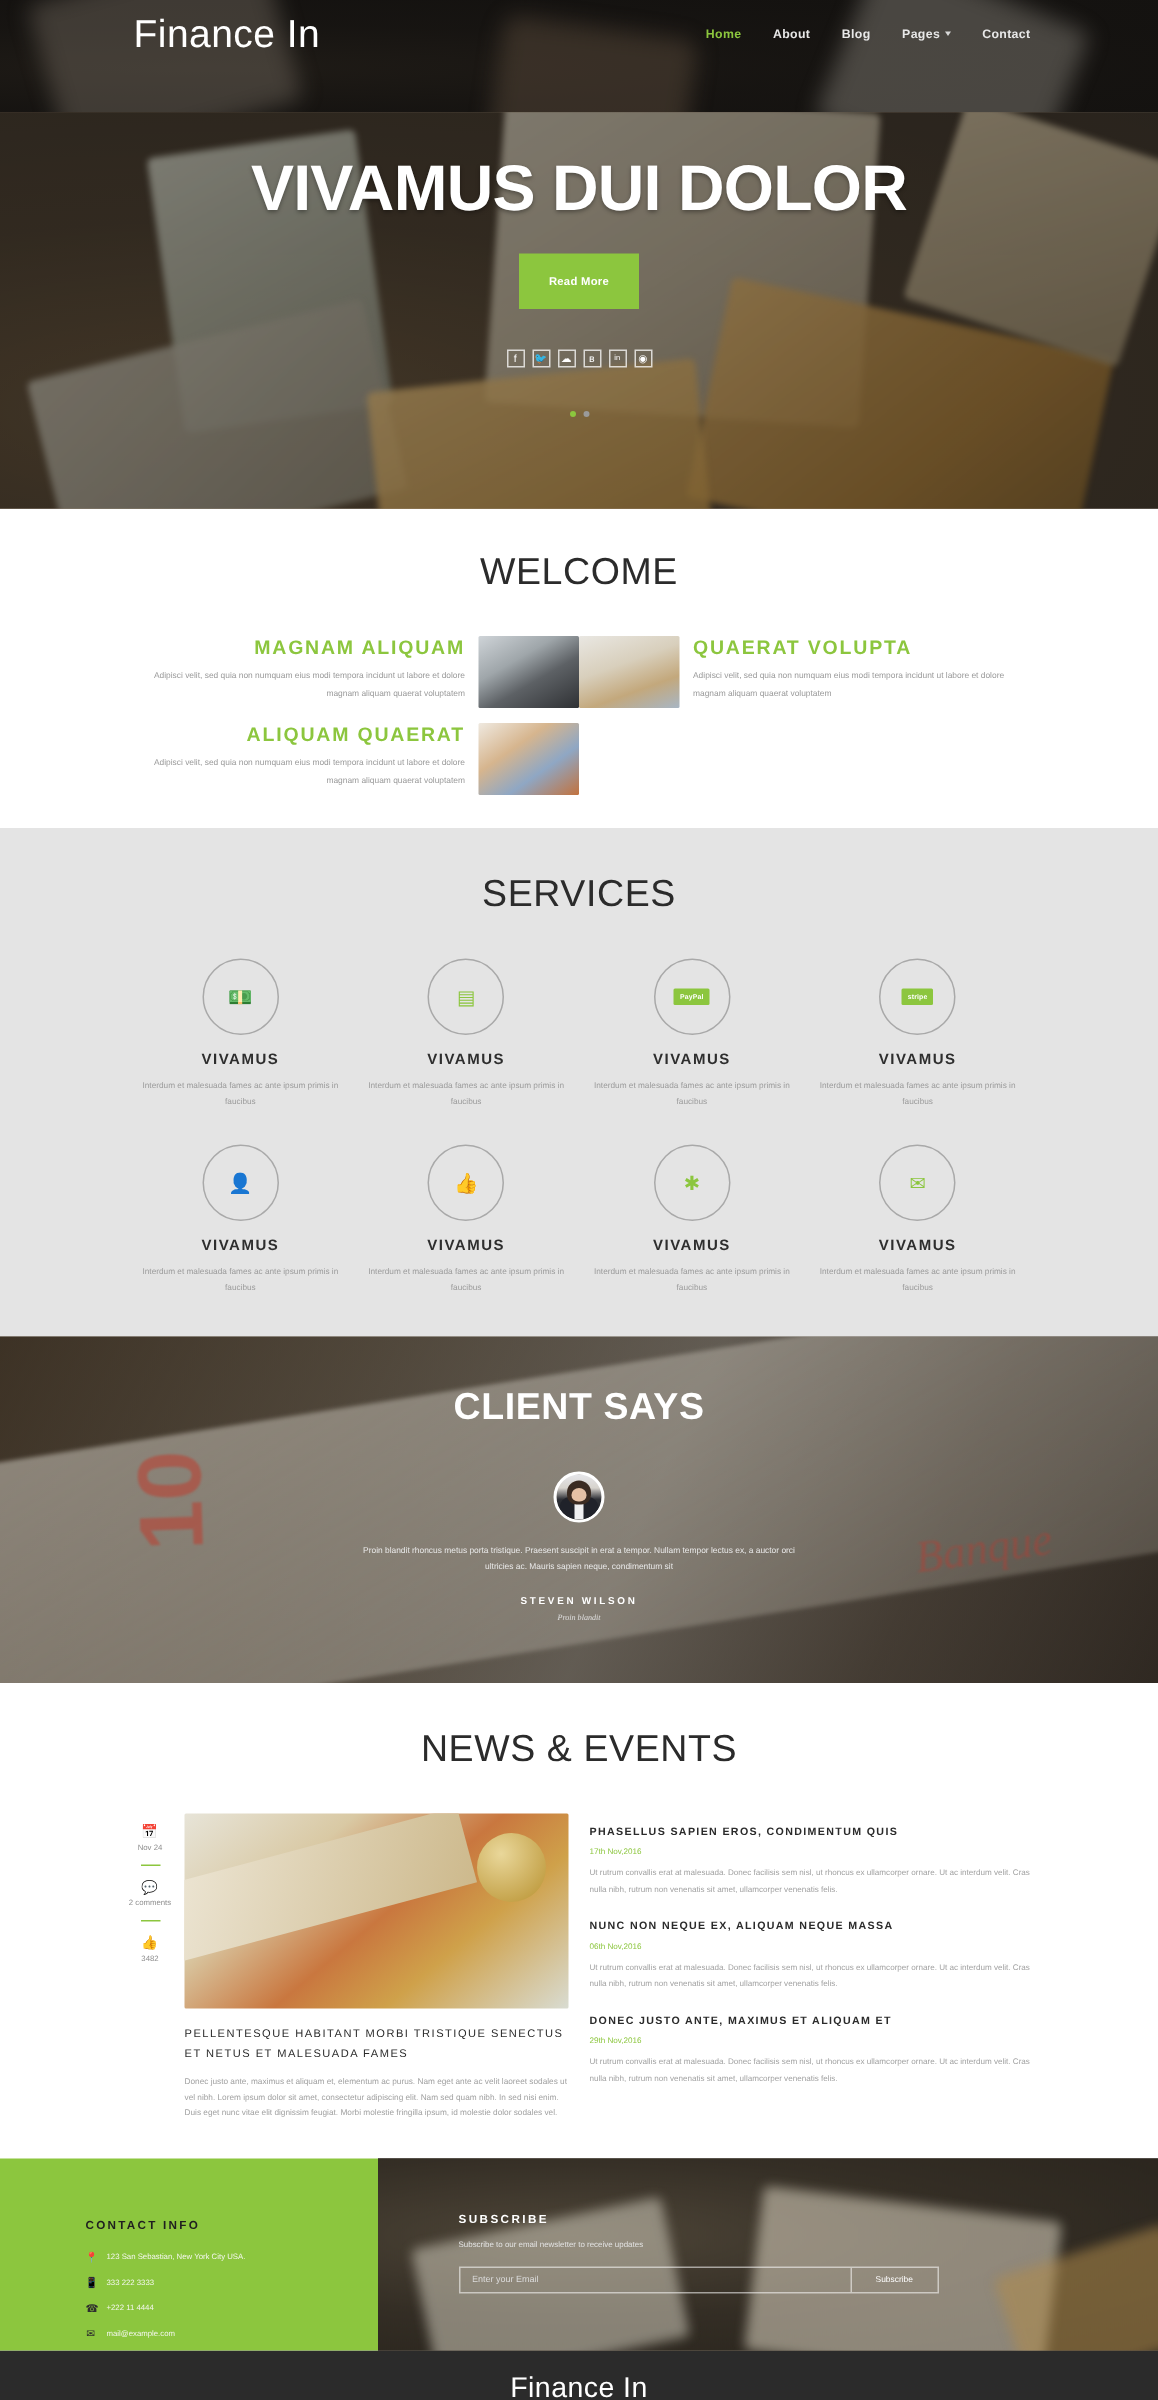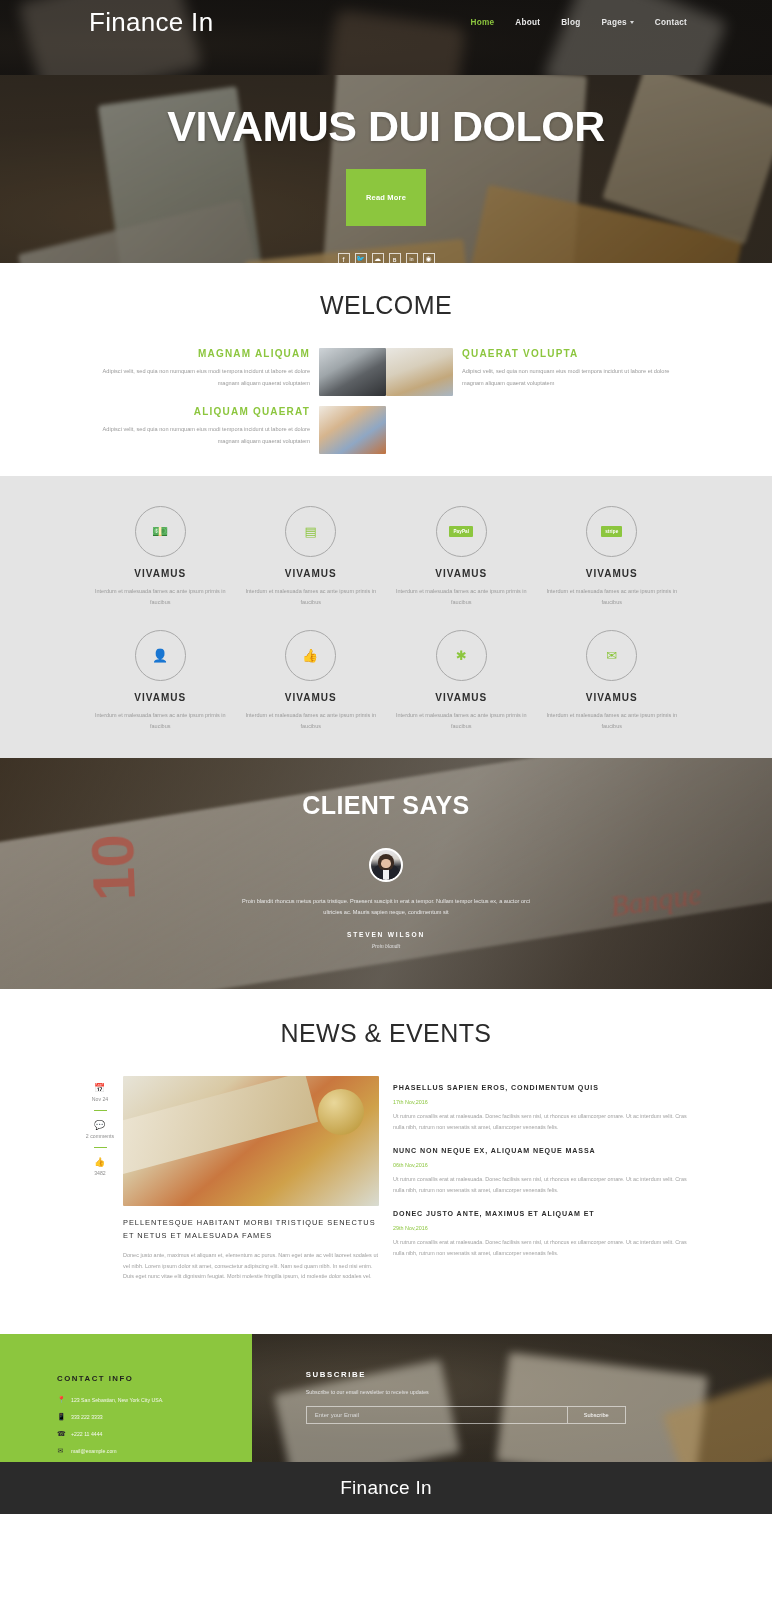--- a/index.html
+++ b/index.html
@@ -62,21 +62,21 @@
     position: relative; z-index: 3;
     text-align: center; margin-top: 11px;
   }
   .phone-text {
     color: #fff; font-size: 12.5px; font-weight: bold; letter-spacing: .2px;
   }
   .phone-icon { font-size: 11px; color: #fff; margin-right: 3px; }
 
   
   .hero {
-    position: relative; height: 188px; overflow: hidden;
+    position: relative; height: 264px; overflow: hidden;
     background:
       linear-gradient(rgba(45,40,33,.55), rgba(45,40,33,.55)),
       radial-gradient(ellipse at 20% 75%, #8c6a3e 0%, #4a3a26 45%, #2b231a 100%),
       radial-gradient(ellipse at 78% 25%, #9a8e79 0%, #4a4237 55%, #2a251e 100%);
   }
   .hero-note {
     position: absolute; filter: blur(2.2px); opacity: .85; border-radius: 4px;
   }
   .n1 { left: 110px; top: 20px; width: 140px; height: 185px; background: linear-gradient(160deg,#cfd3c6,#aab0a0 55%,#8b9183); transform: rotate(-8deg); }
   .n2 { left: 330px; top: -8px; width: 250px; height: 210px; background: linear-gradient(145deg,#d8d2c0,#c0b7a0 50%,#9b907a); transform: rotate(4deg); }
@@ -97,21 +97,21 @@
   .hero-sub {
     color: #f2f2f2; font-size: 7.6px; font-weight: bold;
     letter-spacing: 2.1px; line-height: 12px; margin-top: 12px;
     text-transform: uppercase;
     max-width: 470px; margin-left: auto; margin-right: auto;
   }
   .btn-read {
     display: inline-block; margin-top: 18px;
     background: #8cc63e; color: #fff;
     font-size: 7.5px; font-weight: bold;
-    padding: 24px 20px; border: none; cursor: pointer;
+    padding: 14px 20px; border: none; cursor: pointer;
     letter-spacing: .2px;
   }
   .social-row { margin-top: 27px; display: flex; justify-content: center; gap: 5px; }
   .soc {
     width: 12px; height: 12px; border: 1px solid rgba(255,255,255,.75);
     display: flex; align-items: center; justify-content: center;
     color: #fff; font-size: 7px; cursor: pointer;
   }
   .dots { margin-top: 29px; display: flex; justify-content: center; gap: 5px; }
   .dot { width: 4px; height: 4px; border-radius: 50%; background: #9a9a9a; cursor: pointer; }
@@ -127,21 +127,21 @@
   .sec-title.light { color: #fff; font-weight: bold; }
 
   
   .welcome { background: #fff; }
   .wel-grid { display: flex; flex-direction: column; gap: 10px; }
   .wel-row { display: flex; gap: 0; }
   .wel-cell { display: flex; width: 50%; gap: 9px; }
   .wel-txt { flex: 1; }
   .wel-txt.right-align { text-align: right; }
   .wel-h {
-    color: #8cc63e; font-size: 10px; font-weight: bold;
+    color: #8cc63e; font-size: 13px; font-weight: bold;
     letter-spacing: 1.2px; margin-bottom: 7px;
   }
   .wel-p { color: #9a9a9a; font-size: 5.6px; line-height: 11.5px; }
   .wel-img { width: 67px; height: 48px; flex: none; border-radius: 1px; overflow: hidden; }
   .img-pos  { background: linear-gradient(150deg,#cfd4d8 0%,#9fa6aa 35%,#5d6165 60%,#2f3134 100%); }
   .img-cash { background: linear-gradient(160deg,#e9e7e2 0%,#d8cfbc 40%,#c3a87c 70%,#a8b6c4 100%); }
   .img-shop { background: linear-gradient(145deg,#efe9e0 0%,#d6b58e 35%,#8fa7c4 65%,#c2723e 100%); }
   .img-euro { background: linear-gradient(150deg,#d6e2c2 0%,#cbb27a 35%,#d98a4e 65%,#b9752f 100%); }
 
   
@@ -220,21 +220,21 @@
   .cl-name {
     text-align: center; color: #fff; font-size: 6.6px; font-weight: bold;
     letter-spacing: 1.8px; margin-top: 13px;
   }
   .cl-role {
     text-align: center; color: #e0e0e0; font-size: 5.4px;
     font-family: "Liberation Serif", serif; font-style: italic; margin-top: 5px;
   }
 
   
-  .news { background: #fff; padding: 30px 0 52px; }
+  .news { background: #fff; padding: 30px 0 24px; }
   .news-grid { display: flex; gap: 14px; }
   .news-left { width: 50%; display: flex; gap: 8px; }
   .meta-col { width: 30px; flex: none; text-align: center; padding-top: 6px; }
   .meta-ic { font-size: 9px; color: #8e8e8e; line-height: 12px; }
   .meta-tx { font-size: 5.2px; color: #8e8e8e; margin-top: 2px; }
   .meta-sep { width: 13px; height: 1px; background: #8cc63e; margin: 8px auto; }
   .news-body { flex: 1; }
   .news-img {
     width: 100%; height: 130px; border-radius: 1px;
     background: linear-gradient(140deg,#e7e4d8 0%,#d9c9a4 28%,#c9773f 52%,#cfa14a 70%,#d9dcd2 100%);
@@ -388,20 +388,21 @@
           </div>
           <div class="wel-img img-shop"></div>
         </div>
       </div>
     </div>
   </div>
 </div>
 
 <div class="services">
   <div class="wrap">
+    <div class="sec-title">SERVICES</div>
 
     <div class="srv-row">
       <div class="srv">
         <div class="srv-circle">
             <span class="srv-ic">💵</span>
           </div>
         <div class="srv-name">VIVAMUS</div>
         <div class="srv-desc">Interdum et malesuada fames ac ante ipsum primis in faucibus</div>
       </div>
       <div class="srv">

